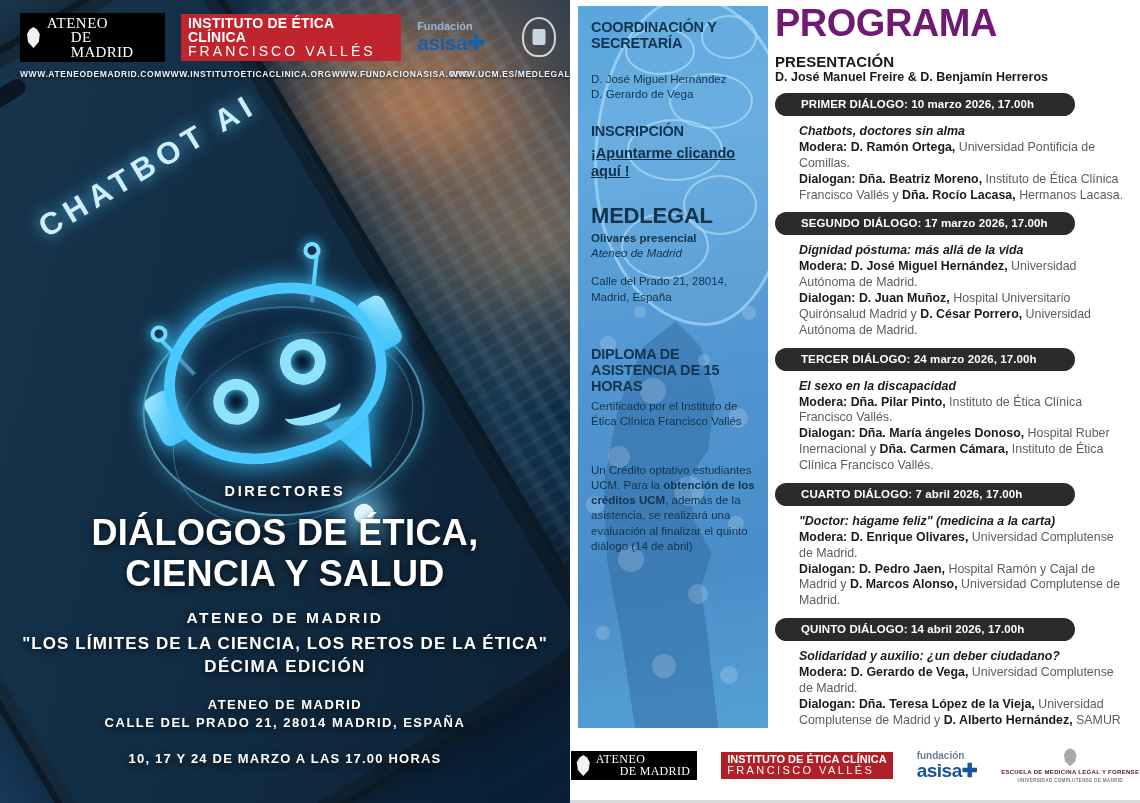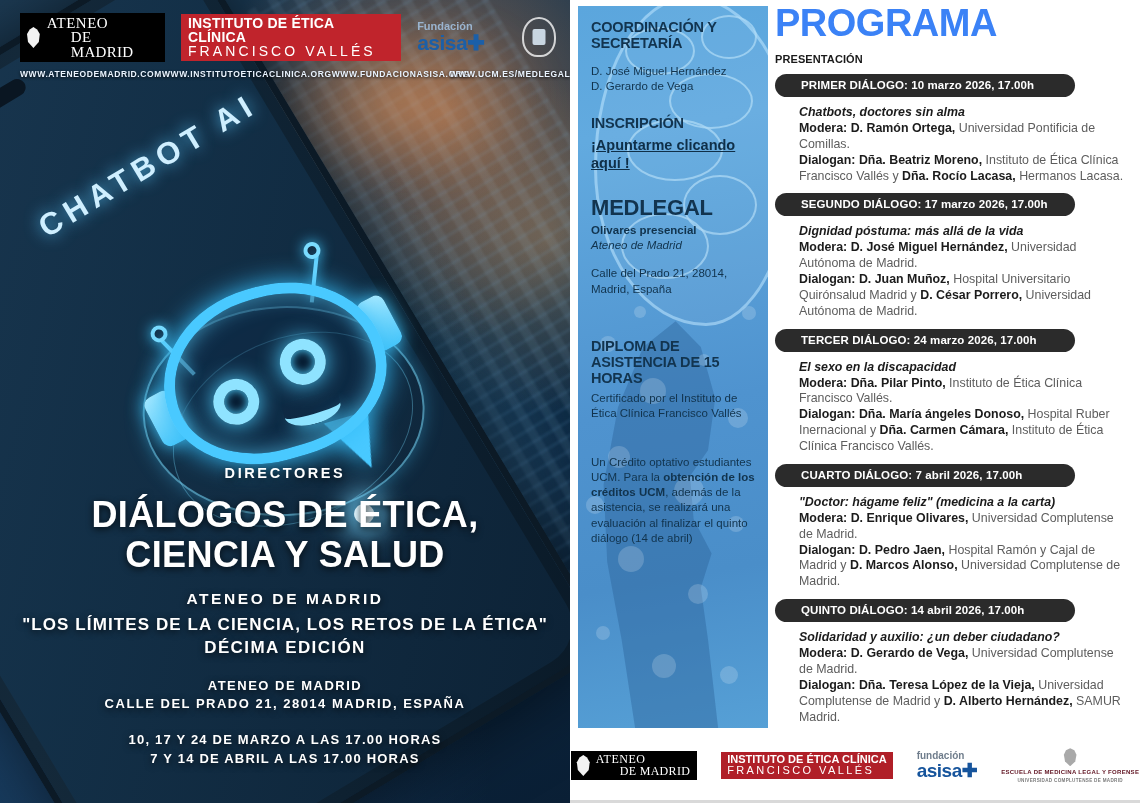--- a/index.html
+++ b/index.html
@@ -228,22 +228,22 @@
   .bcol-content { position:relative; z-index:3; }
   .bc-h { font-size:14.5px; font-weight:800; letter-spacing:-.2px; color:#12344f; line-height:1.1; }
   .bc-h.big { font-size:22px; }
   .bc-p { font-size:11.5px; color:#11334d; line-height:1.32; }
   .bc-b { font-weight:700; }
   .bc-i { font-style:italic; }
   .bc-link { font-size:14.5px; font-weight:800; color:#0f2f48; text-decoration:underline; line-height:1.2; display:block; }
 
   
   .program { position:absolute; left:205px; top:4px; width:355px; }
-  .prog-title { font-size:38px; font-weight:800; letter-spacing:-.5px; color:#3b82f6; line-height:1; }
-  .pres-h { font-size:11px; font-weight:800; color:#1a1a1a; margin-top:11px; letter-spacing:.1px; }
+  .prog-title { font-size:38px; font-weight:800; letter-spacing:-.5px; color:#701a75; line-height:1; }
+  .pres-h { font-size:15px; font-weight:800; color:#1a1a1a; margin-top:11px; letter-spacing:.1px; }
   .pres-p { font-size:12.5px; font-weight:700; color:#1a1a1a; margin-top:0px; }
   .pill {
     margin-top:9px;
     background:#2b2b2b; color:#fff; border-radius:14px;
     font-size:11.5px; font-weight:800; letter-spacing:.1px;
     padding:5px 0 6px 26px; width:300px;
   }
   .dlg { margin-top:8px; padding-left:24px; font-size:12.4px; line-height:1.28; color:#5d5d5d; }
   .dlg .t { font-style:italic; font-weight:800; color:#1b1b1b; display:block; }
   .dlg .s { font-weight:700; color:#1b1b1b; }
@@ -344,21 +344,20 @@
       <div class="pt-title">DIÁLOGOS DE ÉTICA, CIENCIA Y SALUD</div>
       <div class="pt-ateneo">ATENEO DE MADRID</div>
       <div class="pt-sub">"LOS LÍMITES DE LA CIENCIA, LOS RETOS DE LA ÉTICA"</div>
       <div class="pt-edicion">DÉCIMA EDICIÓN</div>
       <div class="pt-venue">
         <div>ATENEO DE MADRID</div>
         <div>CALLE DEL PRADO 21, 28014 MADRID, ESPAÑA</div>
       </div>
       <div class="pt-dates">
         <div>10, 17 Y 24 DE MARZO A LAS 17.00 HORAS</div>
-        <div>7 Y 14 DE ABRIL A LAS 17.00 HORAS</div>
       </div>
     </div>
   </div>
 
   <div class="divider"></div>
 
   <div class="right">
 
     <div class="bluecol">
       <div class="brain">
@@ -383,41 +382,42 @@
         <b style="left:18px;top:620px;width:14px;height:14px"></b>
         <b style="left:74px;top:648px;width:24px;height:24px"></b>
         <b style="left:142px;top:660px;width:18px;height:18px"></b>
         <b style="left:56px;top:300px;width:12px;height:12px"></b>
         <b style="left:164px;top:300px;width:14px;height:14px"></b>
         <b style="left:8px;top:490px;width:18px;height:18px"></b>
       </div>
 
       <div class="bcol-content">
         <div class="bc-h">COORDINACIÓN Y SECRETARÍA</div>
-        <div class="bc-p" style="margin-top:12px">D. José Miguel Hernández</div>
+        <div class="bc-p" style="margin-top:20px">D. José Miguel Hernández</div>
         <div class="bc-p">D. Gerardo de Vega</div>
 
         <div class="bc-h" style="margin-top:22px">INSCRIPCIÓN</div>
         <a class="bc-link" style="margin-top:5px" href="#">¡Apuntarme clicando aquí !</a>
 
         <div class="bc-h big" style="margin-top:24px">MEDLEGAL</div>
         <div class="bc-p bc-b" style="margin-top:3px">Olivares presencial</div>
         <div class="bc-p bc-i">Ateneo de Madrid</div>
         <div class="bc-p" style="margin-top:13px">Calle del Prado 21, 28014, Madrid, España</div>
 
         <div class="bc-h" style="margin-top:42px">DIPLOMA DE ASISTENCIA DE 15 HORAS</div>
         <div class="bc-p" style="margin-top:4px">Certificado por el Instituto de Ética Clínica Francisco Vallés</div>
 
         <div class="bc-p" style="margin-top:34px"><span>Un Crédito optativo estudiantes UCM. Para la </span><span class="bc-b">obtención de los créditos UCM</span><span>, además de la asistencia, se realizará una evaluación al finalizar el quinto diálogo (14 de abril)</span></div>
       </div>
     </div>
 
     <div class="program">
       <div class="prog-title">PROGRAMA</div>
       <div class="pres-h">PRESENTACIÓN</div>
+      <div class="pres-p">D. José Manuel Freire &amp; D. Benjamín Herreros</div>
 
       <div id="dialogues">
           <div class="pill">PRIMER DIÁLOGO: 10 marzo 2026, 17.00h</div>
           <div class="dlg"><span class="t">Chatbots, doctores sin alma</span><span class="s">Modera:</span><span class="s"> D. Ramón Ortega,</span><span> Universidad Pontificia de Comillas.</span><br><span class="s">Dialogan:</span><span class="s"> Dña. Beatriz Moreno,</span><span> Instituto de Ética Clínica Francisco Vallés y </span><span class="s">Dña. Rocío Lacasa,</span><span> Hermanos Lacasa.</span></div>
           <div class="pill">SEGUNDO DIÁLOGO: 17 marzo 2026, 17.00h</div>
           <div class="dlg"><span class="t">Dignidad póstuma: más allá de la vida</span><span class="s">Modera:</span><span class="s"> D. José Miguel Hernández,</span><span> Universidad Autónoma de Madrid.</span><br><span class="s">Dialogan:</span><span class="s"> D. Juan Muñoz,</span><span> Hospital Universitario Quirónsalud Madrid y </span><span class="s">D. César Porrero,</span><span> Universidad Autónoma de Madrid.</span></div>
           <div class="pill">TERCER DIÁLOGO: 24 marzo 2026, 17.00h</div>
           <div class="dlg"><span class="t">El sexo en la discapacidad</span><span class="s">Modera:</span><span class="s"> Dña. Pilar Pinto,</span><span> Instituto de Ética Clínica Francisco Vallés.</span><br><span class="s">Dialogan:</span><span class="s"> Dña. María ángeles Donoso,</span><span> Hospital Ruber Inernacional y </span><span class="s">Dña. Carmen Cámara,</span><span> Instituto de Ética Clínica Francisco Vallés.</span></div>
           <div class="pill">CUARTO DIÁLOGO: 7 abril 2026, 17.00h</div>
           <div class="dlg"><span class="t">"Doctor: hágame feliz" (medicina a la carta)</span><span class="s">Modera:</span><span class="s"> D. Enrique Olivares,</span><span> Universidad Complutense de Madrid.</span><br><span class="s">Dialogan:</span><span class="s"> D. Pedro Jaen,</span><span> Hospital Ramón y Cajal de Madrid y </span><span class="s">D. Marcos Alonso,</span><span> Universidad Complutense de Madrid.</span></div>

